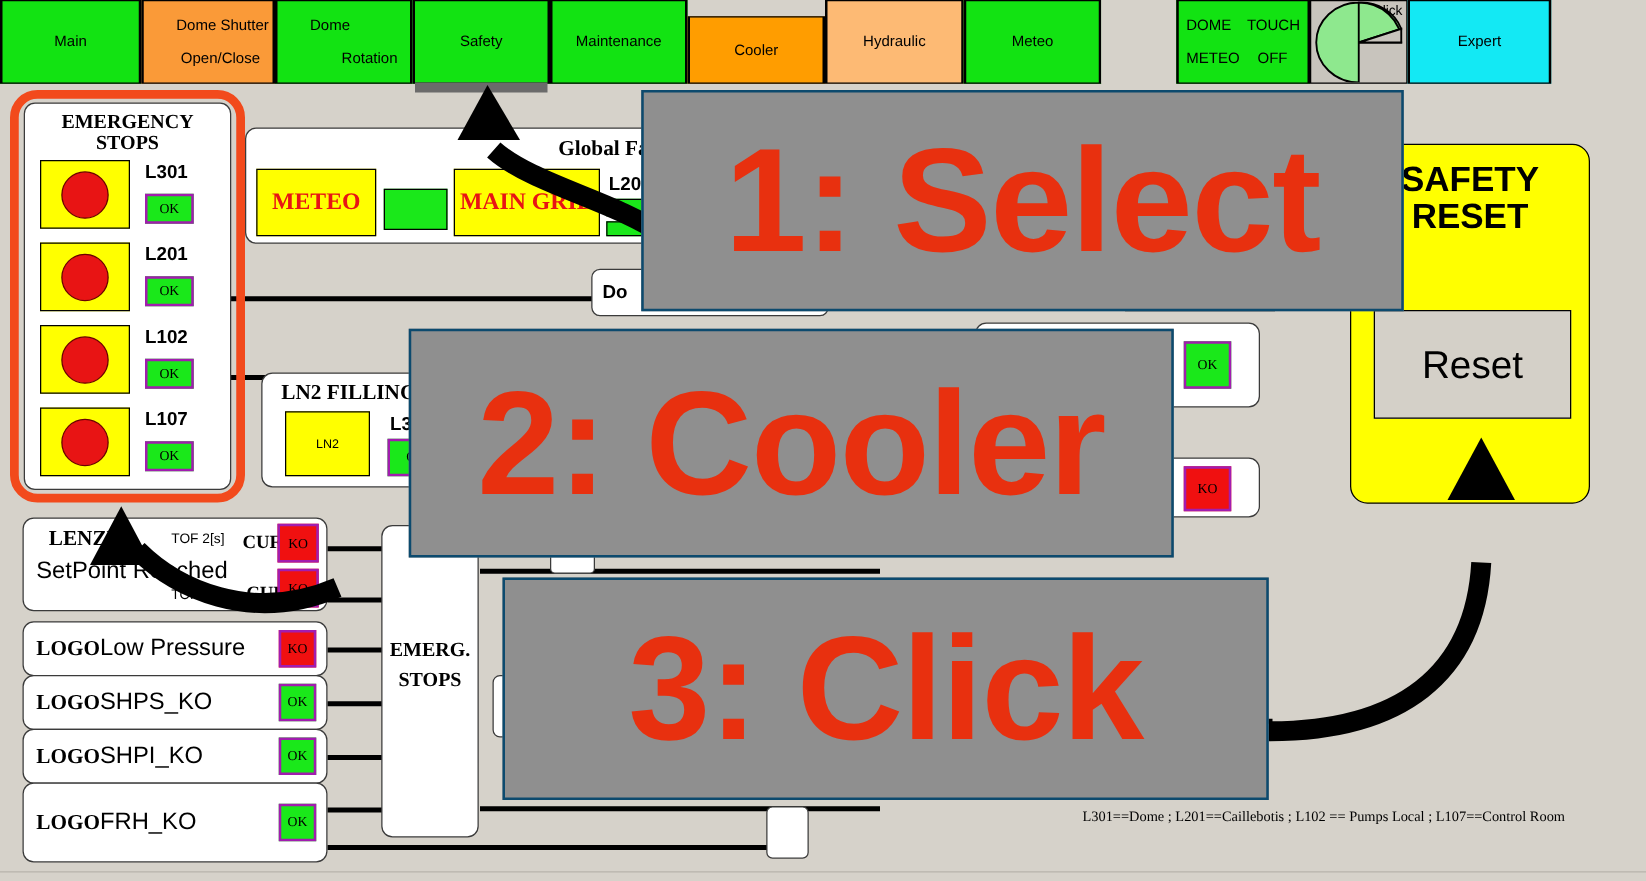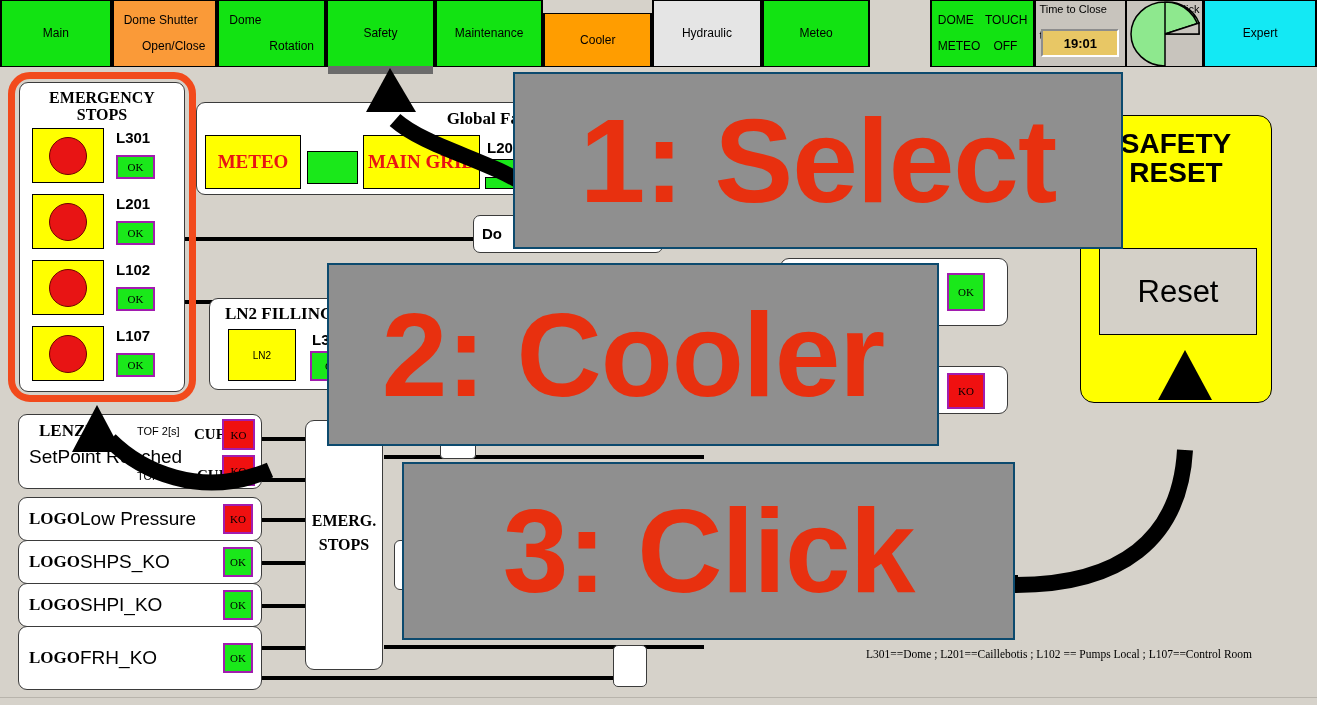--- a/index.html
+++ b/index.html
@@ -14,26 +14,26 @@
   
   .toolbar { position: absolute; left: 0; top: 0; width: 1317px; height: 67px; display: flex; background: #d6d2ca; }
   .tbtn {
     border: 1px solid #000; border-left: 2px solid #000; border-right: 2px solid #000;
     display: flex; flex-direction: column; align-items: center; justify-content: center;
     font-size: 12px; color: #000; text-align: center; line-height: 1.25; cursor: pointer;
     position: relative;
   }
   .tbtn .l1 { display: block; }
   .tbtn .l2 { display: block; }
-  .tbtn.two .l1 { align-self: flex-start; margin-left: 10px; }
+  .tbtn.two .l1 { align-self: flex-start; margin-left: 26px; }
   .tbtn.two .l2 { align-self: flex-end; margin-right: 10px; margin-top: 11px; }
   .tb-green { background: #12e312; }
   .tb-orange { background: #fa9a38; }
   .tb-orange2 { background: #ff9d00; margin-top: 13px; }
-  .tb-salmon { background: #e5e5e5; }
+  .tb-salmon { background: #fdba74; }
   .tb-cyan { background: #13e9f4; }
   .tb-gap { background: #d6d2ca; border: none; }
   .tbtn.selected::after {
     content: ""; position: absolute; left: 0; right: 0; bottom: -8px; height: 8px; background: #6b6b6b;
   }
 
   .timerbox {
     position: relative; background: #c8c4bd; border: 1px solid #000;
     width: 92px; height: 67px;
   }
@@ -147,25 +147,20 @@
     </div>
     <div class="tbtn tb-gap" style="width:60px"></div>
 
     <div class="tbtn tb-green two" style="width:107px; position:relative;">
       <span class="l1" style="align-self:flex-start;margin-left:6px">DOME</span>
       <span style="position:absolute;right:6px;top:12px;font-size:12px">TOUCH</span>
       <span class="l2" style="align-self:flex-start;margin-left:6px;margin-top:11px">METEO</span>
       <span style="position:absolute;right:16px;bottom:12px;font-size:12px">OFF</span>
     </div>
 
-    <div class="timerbox">
-      <span class="ttl">Time to Close</span>
-      <span class="ttl2">to Reset</span>
-      <span class="val">19:01</span>
-    </div>
 
     <div class="piebox">
       <span class="clk">Click</span>
       <svg width="74" height="65" viewBox="0 0 74 65" style="position:absolute;left:1px;top:0">
         <path d="M37 33 L71 33 A34 32 0 1 0 37 65 Z M37 33 L71 22 A34 32 0 0 0 37 1 Z" fill="#8ee88e" stroke="#000" stroke-width="1.5"></path>
         <path d="M37 33 L71 33 L71 22 Z" fill="#c8c4bd" stroke="#000" stroke-width="1.5"></path>
       </svg>
     </div>
 
     <div class="tbtn tb-cyan" style="width:115px">

